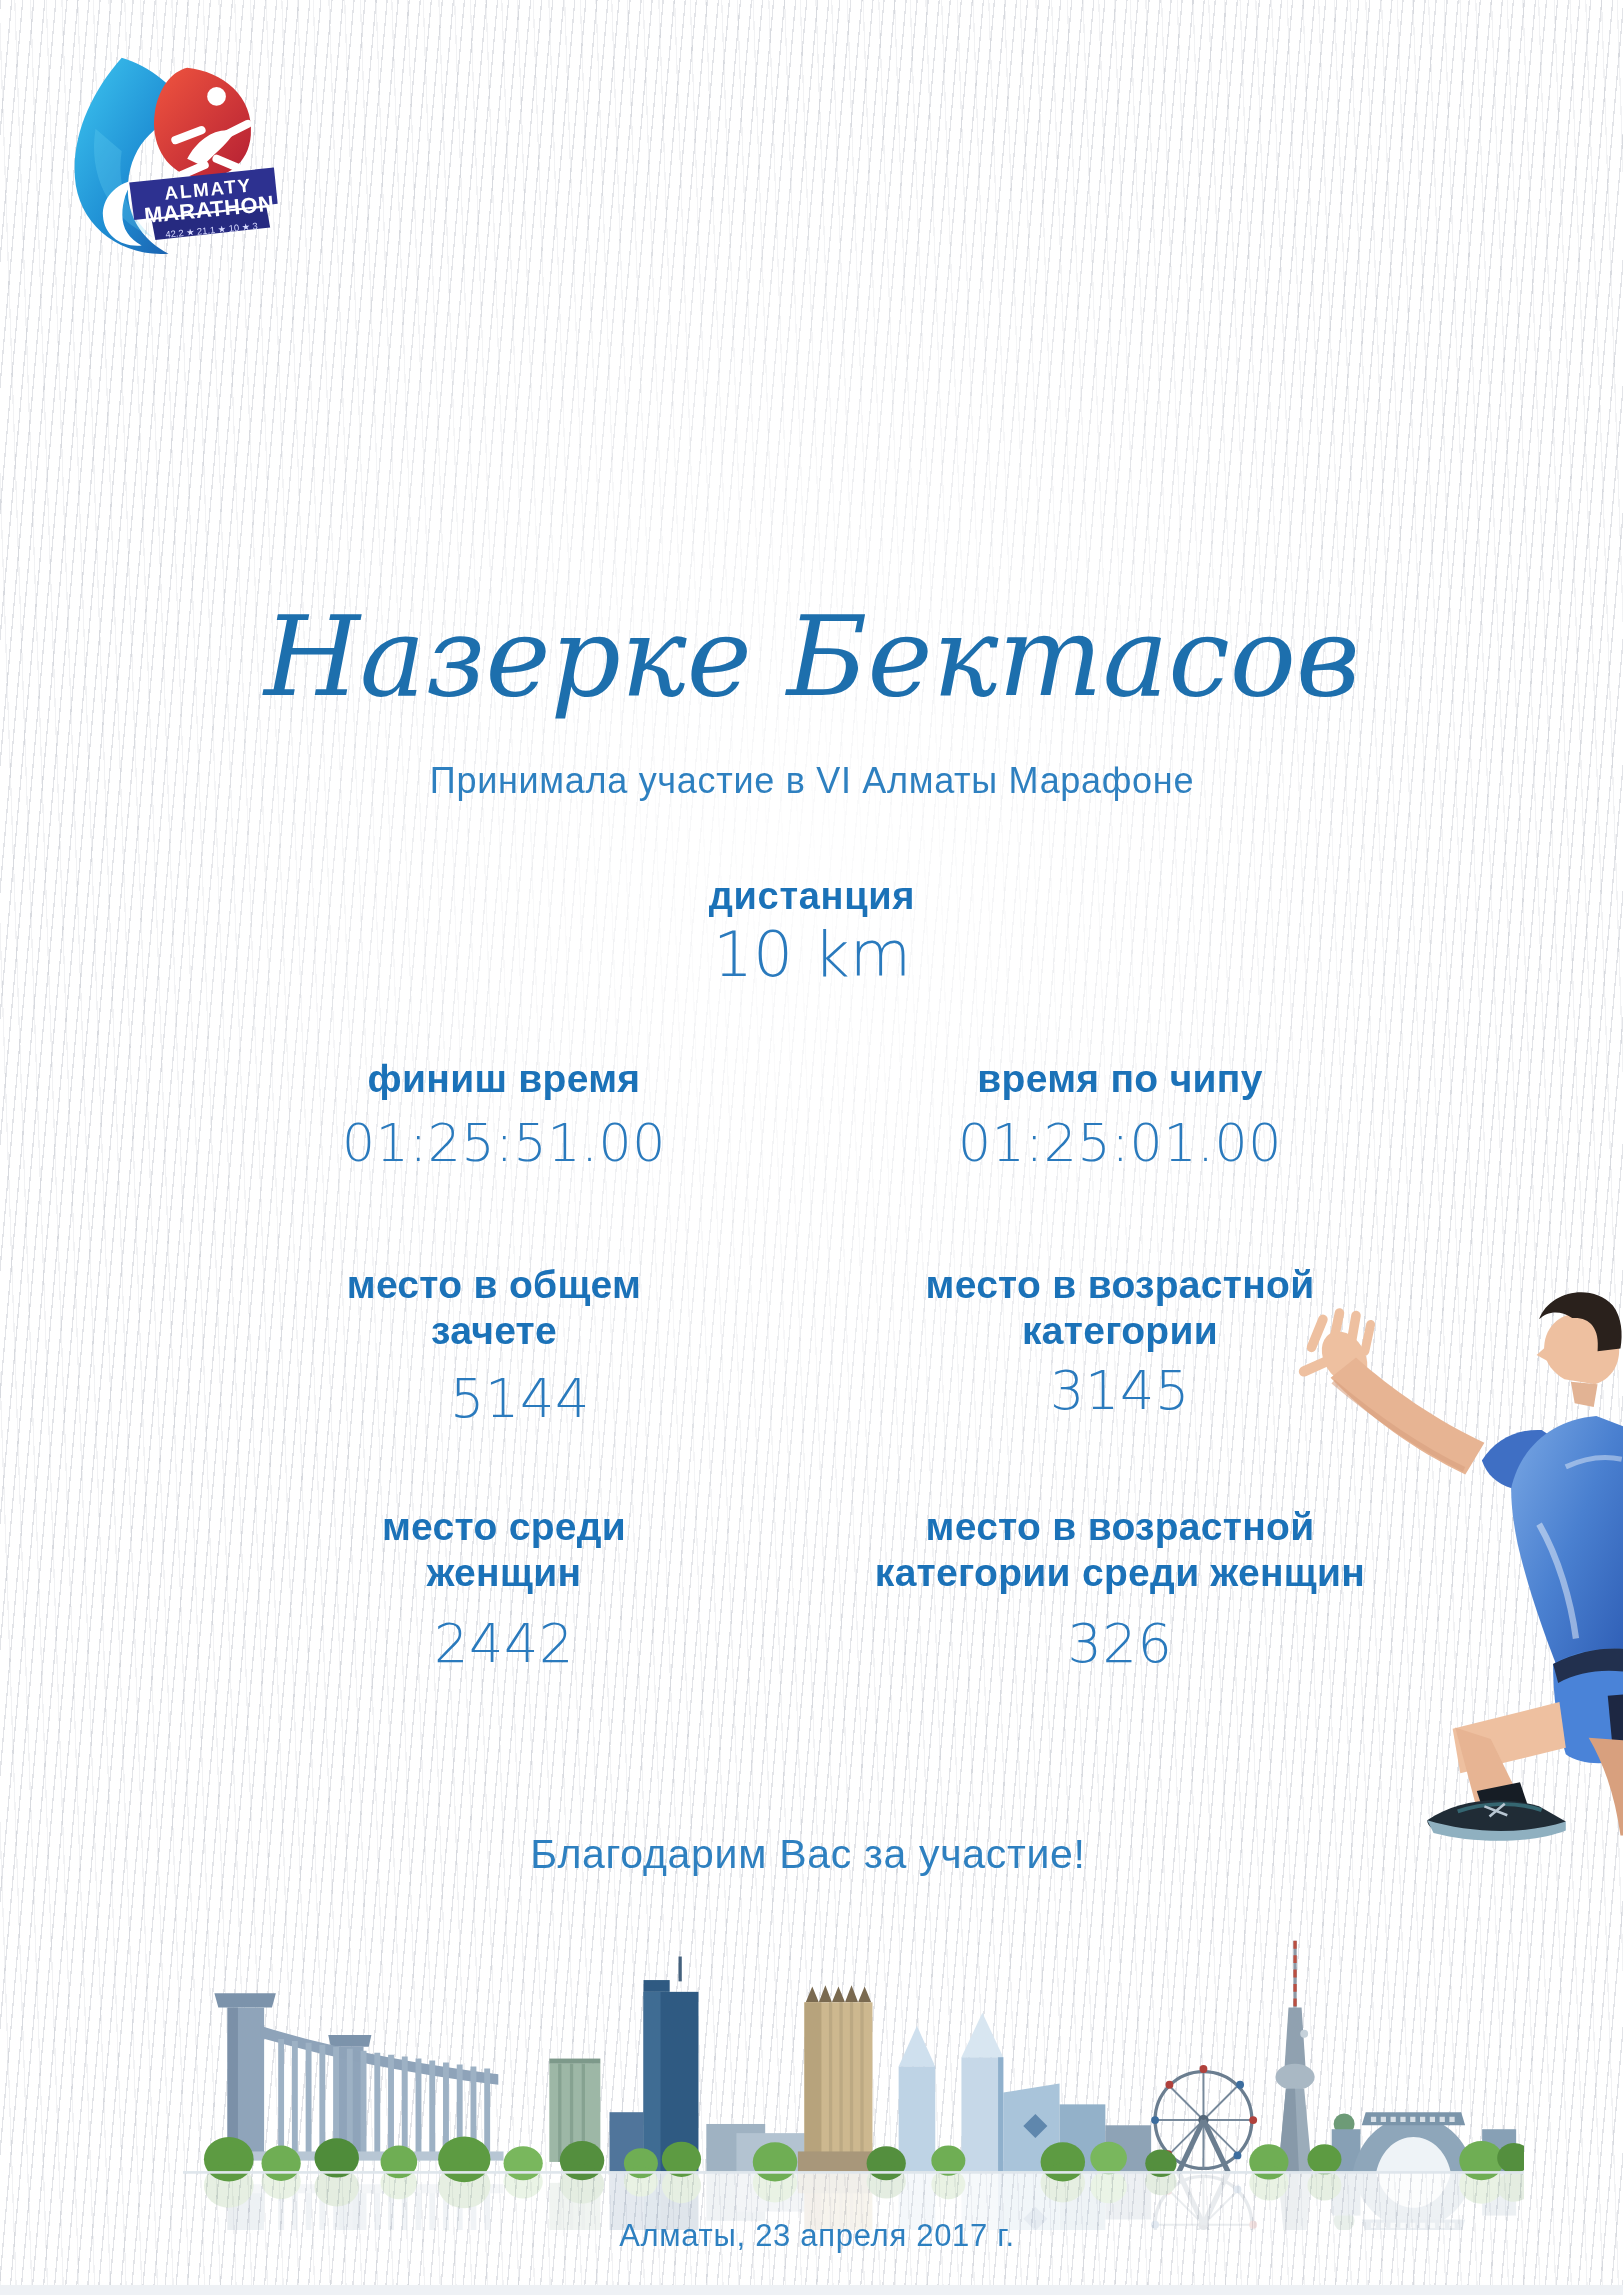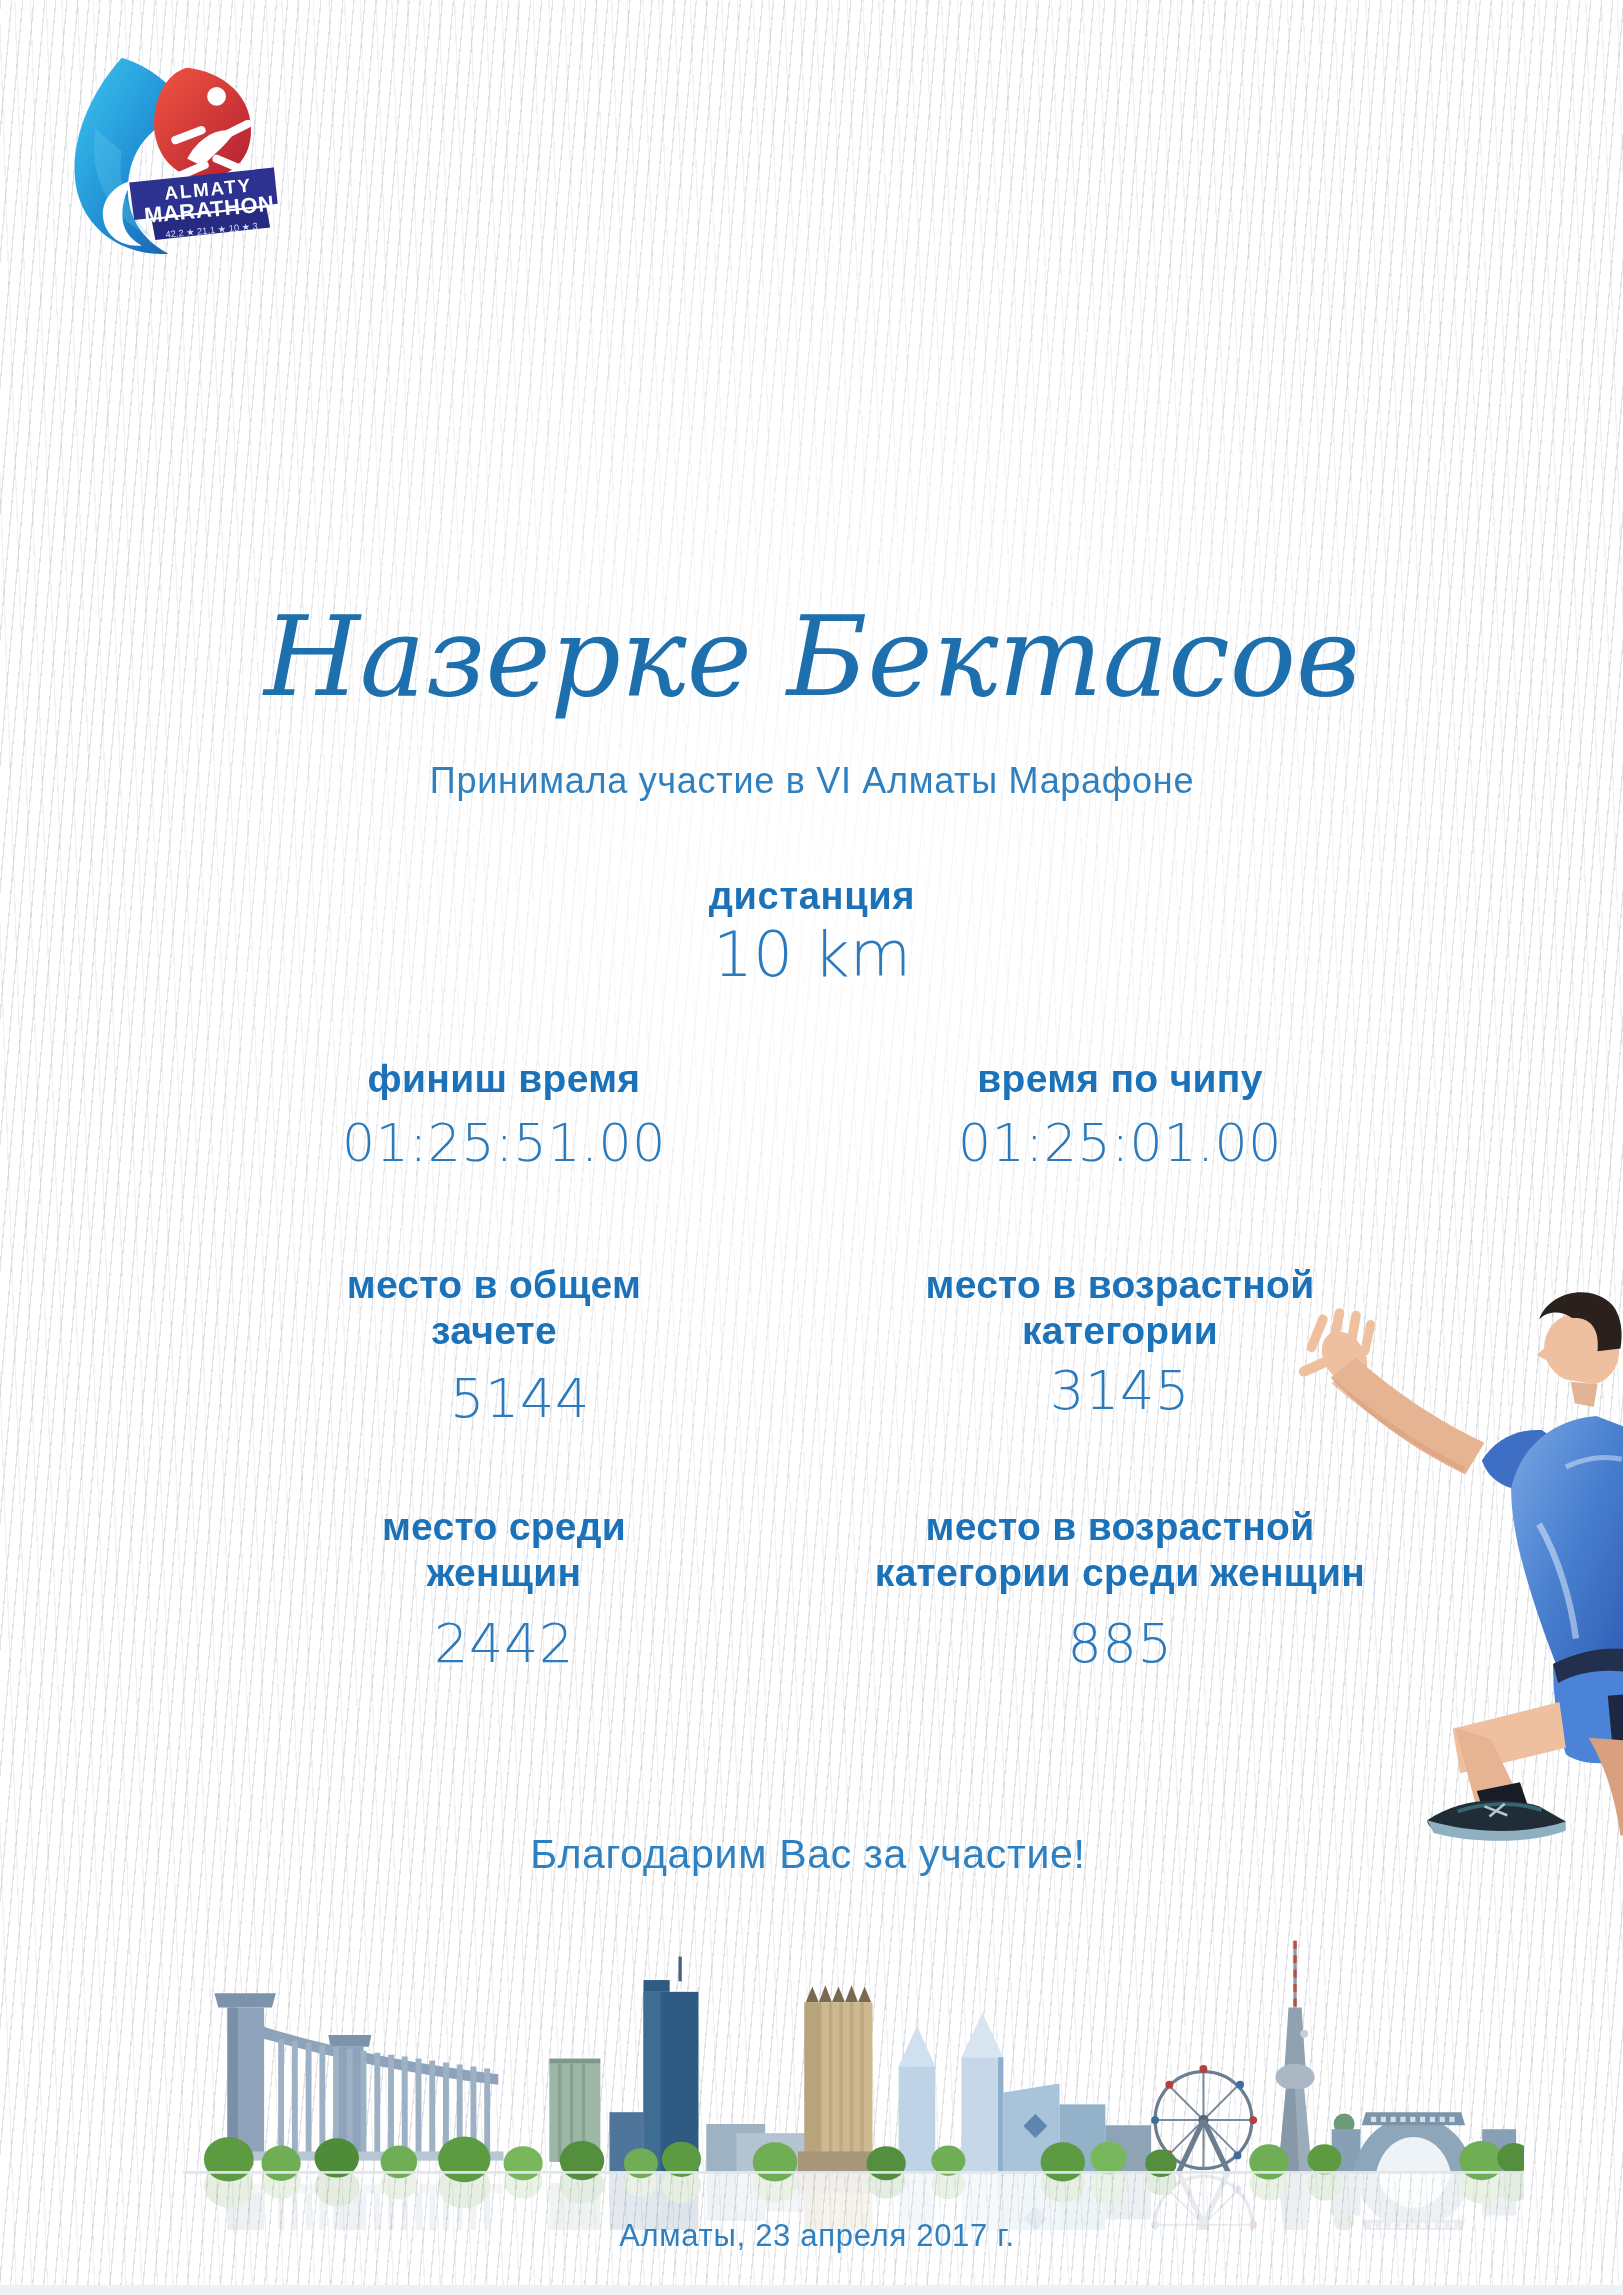--- a/index.html
+++ b/index.html
@@ -120,21 +120,21 @@
 <div class="abs ctr res-label" style="left:494px;top:1262px;width:301px;">место в общем зачете</div>
 <div class="abs ctr res-value" style="left:520px;top:1359px;margin-top:8px;">5144</div>
 
 <div class="abs ctr res-label" style="left:1120px;top:1262px;width:405px;">место в возрастной категории</div>
 <div class="abs ctr res-value" style="left:1120px;top:1359px;">3145</div>
 
 <div class="abs ctr res-label" style="left:504px;top:1504px;width:275px;">место среди женщин</div>
 <div class="abs ctr res-value" style="left:504px;top:1612px;">2442</div>
 
 <div class="abs ctr res-label" style="left:1120px;top:1504px;width:510px;">место в возрастной категории среди женщин</div>
-<div class="abs ctr res-value" style="left:1120px;top:1612px;">885</div>
+<div class="abs ctr res-value" style="left:1120px;top:1612px;">326</div>
 
 <div class="abs ctr thanks">Благодарим Вас за участие!</div>
 
 <div class="abs runner-box">
   <svg width="356" height="595" viewBox="0 0 560 920">
     <defs>
       <linearGradient id="shirtG" x1="0" y1="0" x2="1" y2="1">
         <stop offset="0" stop-color="#79a7e4"></stop>
           <stop offset="0.5" stop-color="#4a80d0"></stop>
           <stop offset="1" stop-color="#2d5cb4"></stop>

